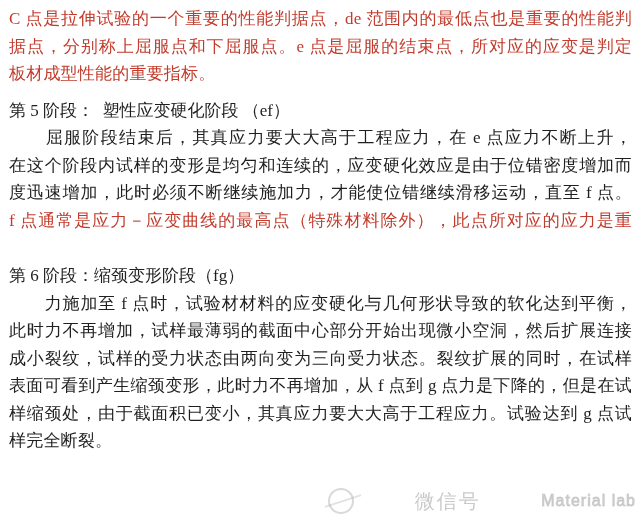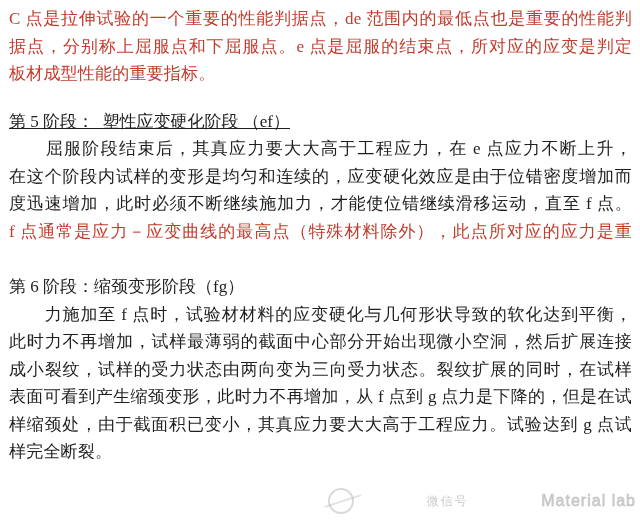--- a/index.html
+++ b/index.html
@@ -18,21 +18,21 @@
   .line {
     font-size: 17px;
     line-height: 27.5px;
     white-space: pre-wrap;
     letter-spacing: 0.2px;
   }
   
   .j { text-align: justify; text-align-last: justify; }
   .red { color: var(--red-color, #c23b2c); }
   .heading { font-size: 17px; line-height: 27.5px; white-space: pre-wrap; }
-  .heading.h5 { margin-top: 20px; text-decoration: underline; }
+  .heading.h5 { margin-top: 9px; }
   .heading.h6 { margin-top: 28px; }
   .watermark {
     position: absolute;
     left: 328px; top: 482px;
     width: 308px; height: 38px;
     display: flex; align-items: center;
     justify-content: space-between;
     pointer-events: none;
     color: rgba(150,150,150,0.45);
     font-family: "Liberation Sans", "DejaVu Sans", sans-serif;
@@ -46,21 +46,21 @@
     flex: 0 0 auto;
   }
   .wm-circle::after {
     content: "";
     position: absolute; left: -6px; top: 10px;
     width: 38px; height: 0;
     border-top: 2px solid rgba(160,160,160,0.30);
     transform: rotate(-18deg);
   }
   .wm-wechat {
-    font-size: 12px;
+    font-size: 20px;
     letter-spacing: 2px;
     color: rgba(150,150,150,0.50);
   }
   .wm-brand {
     font-size: 16px;
     letter-spacing: 1px;
     font-weight: normal;
     color: rgba(170,170,170,0.45);
     -webkit-text-stroke: 1px rgba(150,150,150,0.35);
   }

